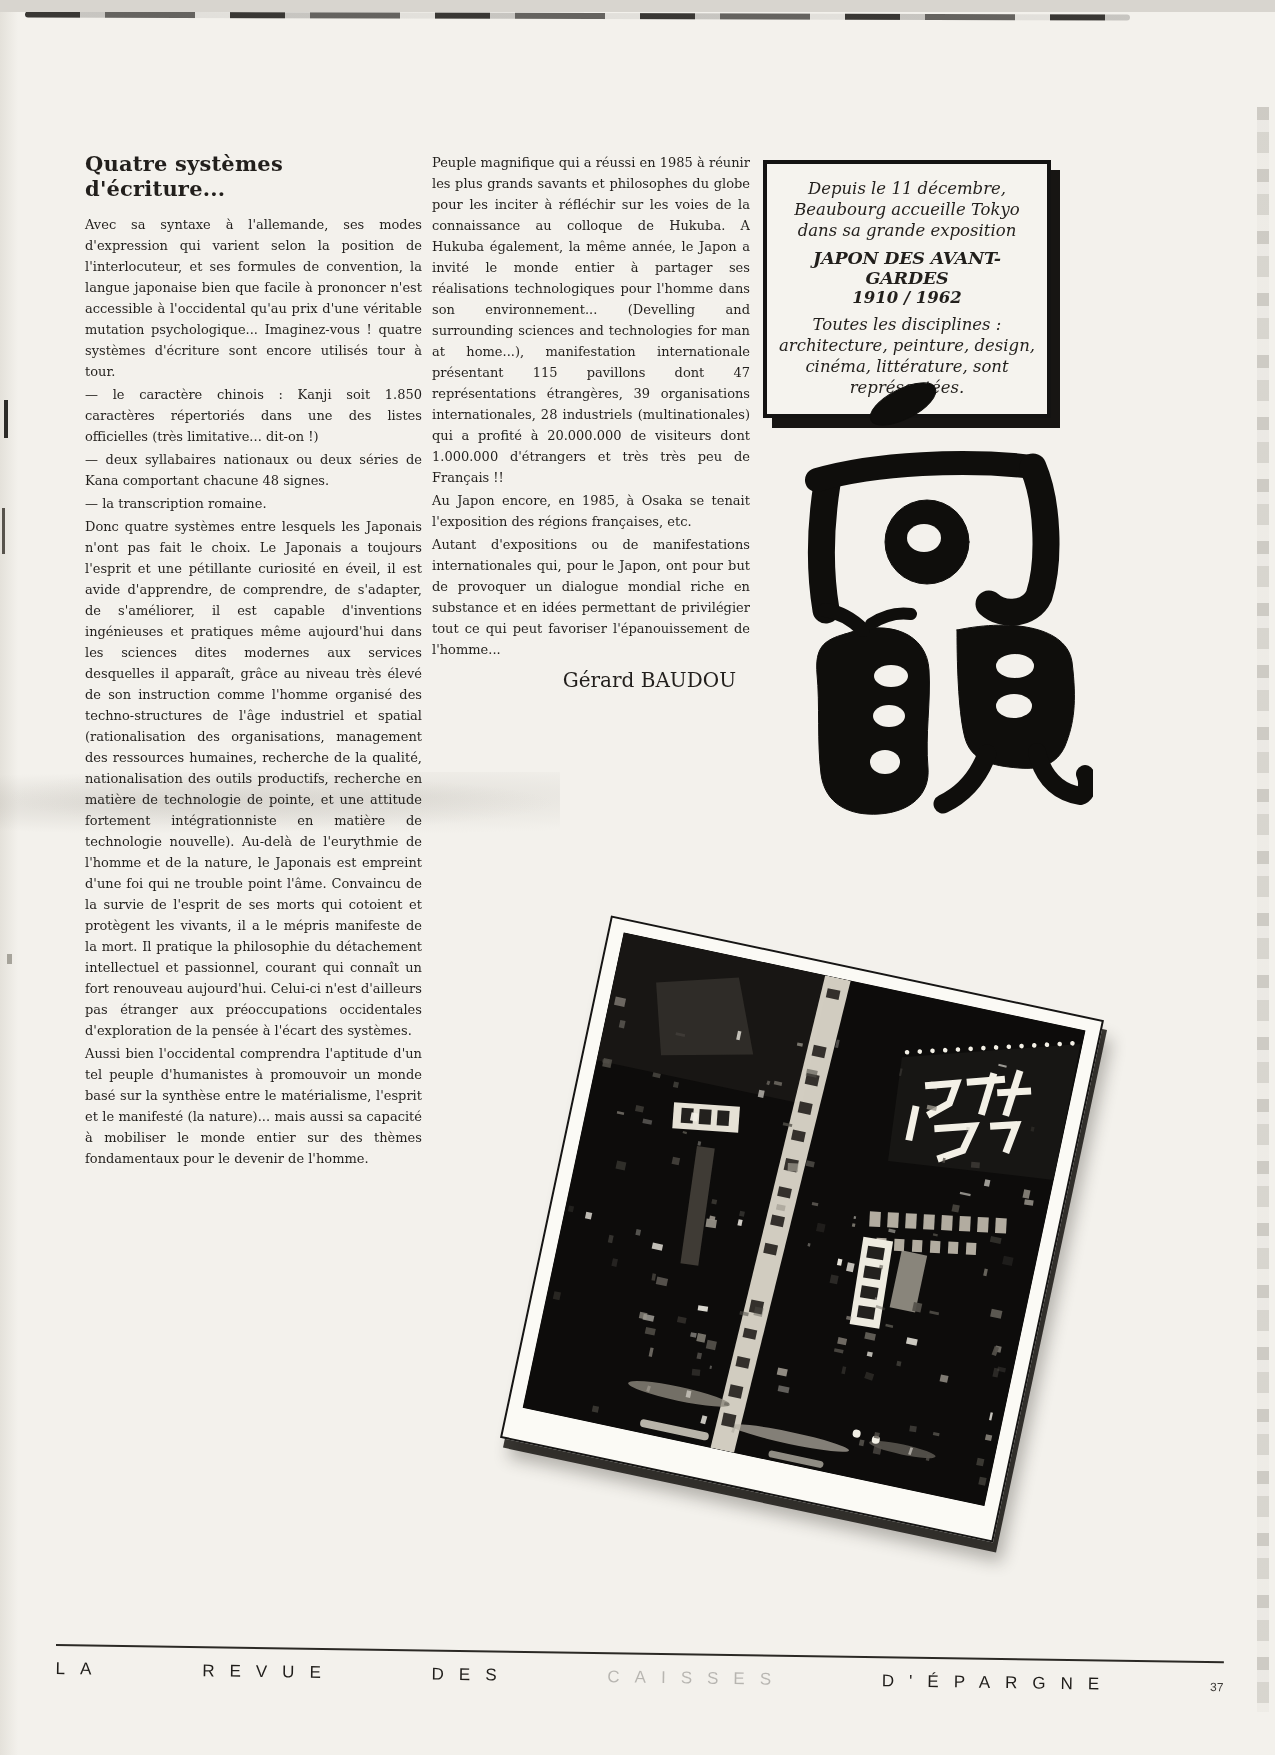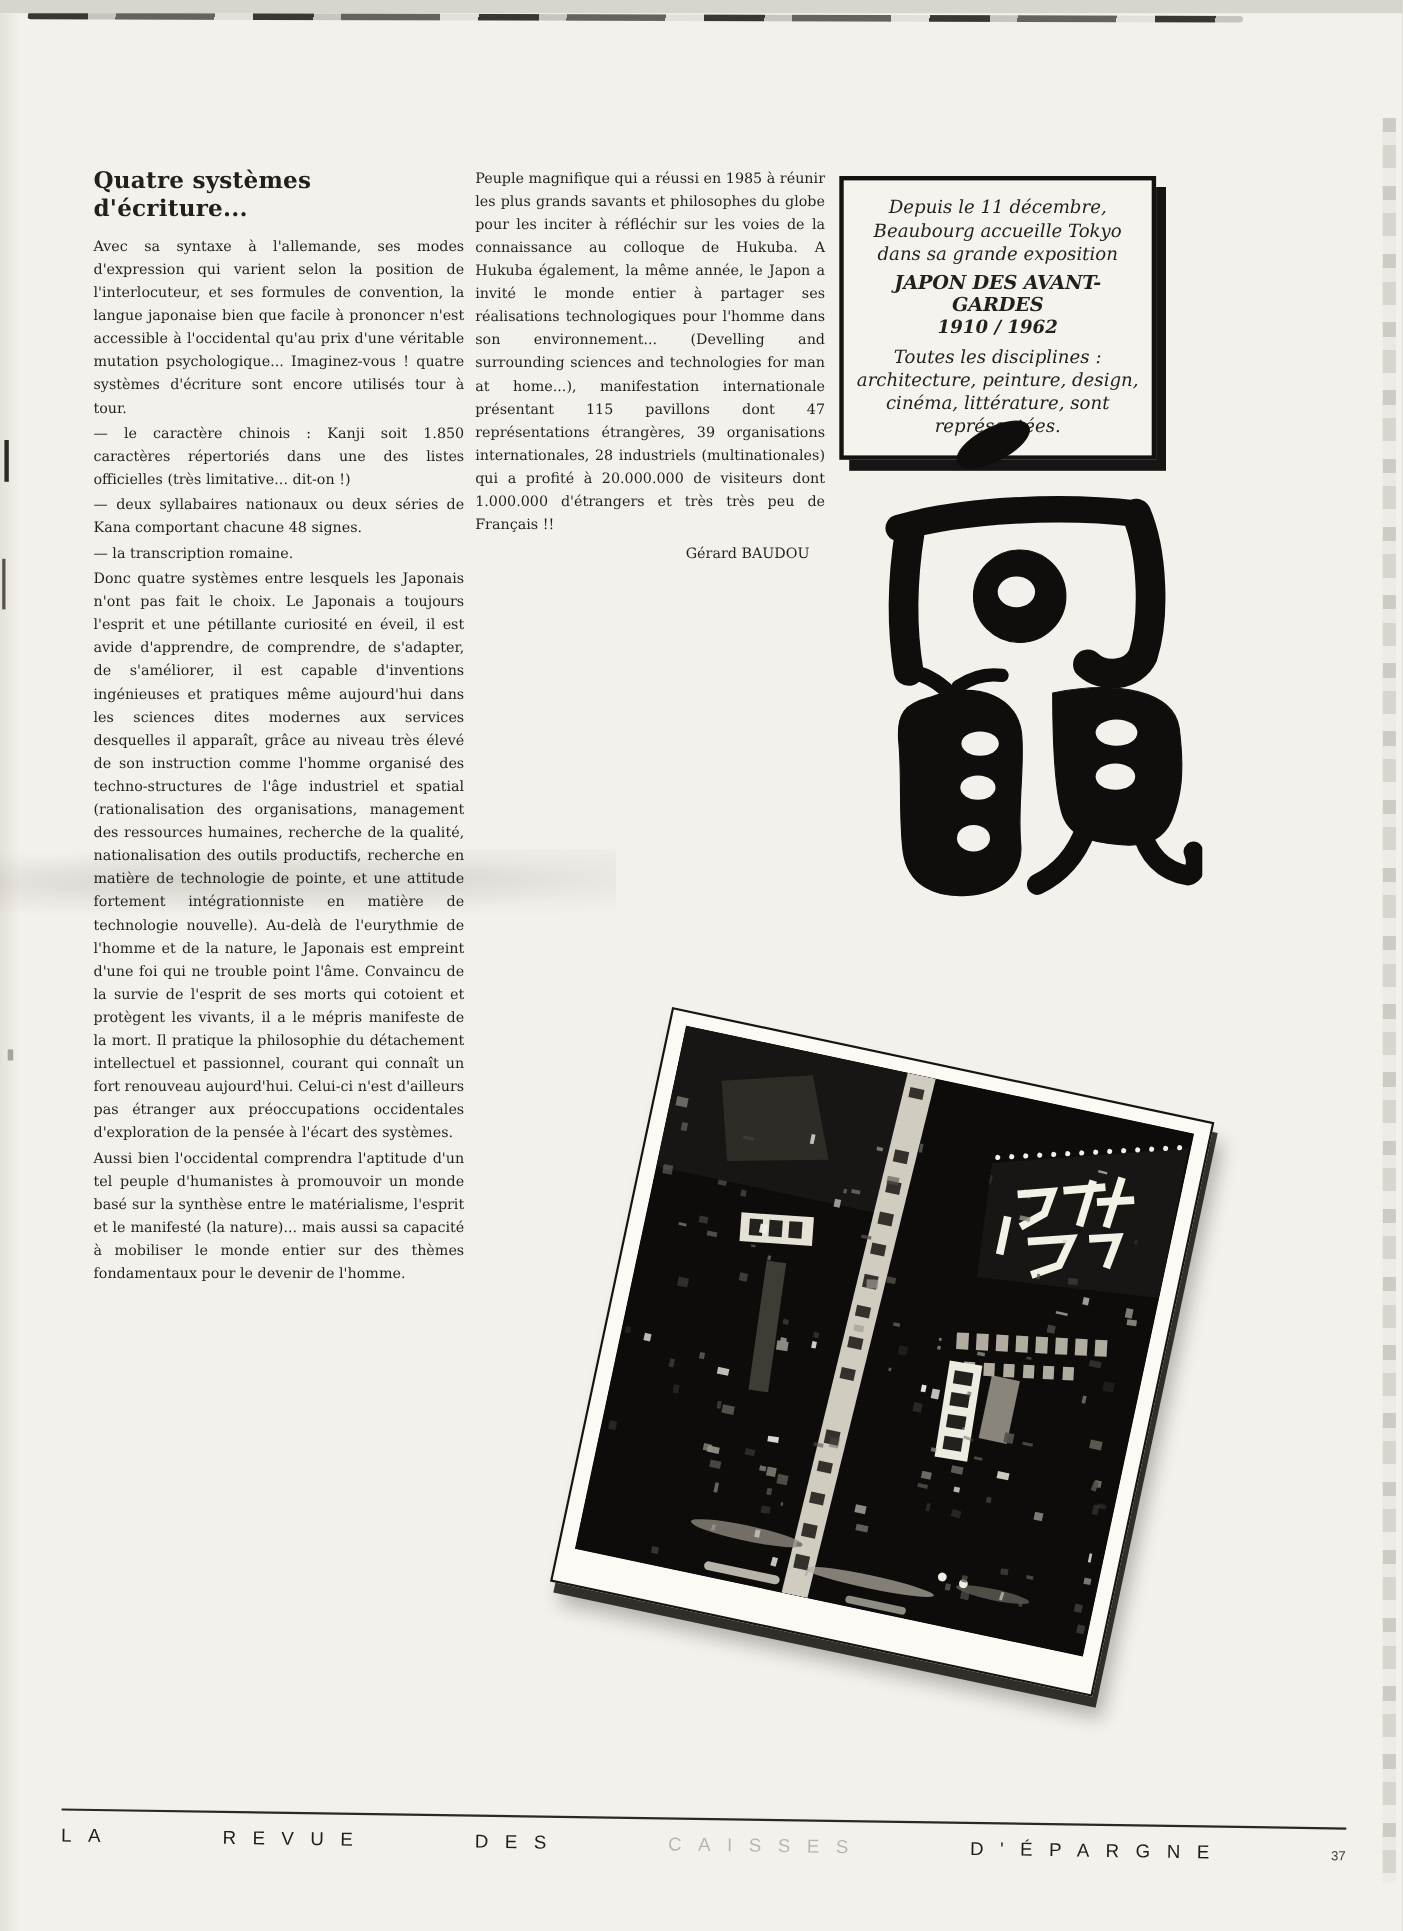--- a/index.html
+++ b/index.html
@@ -40,21 +40,21 @@
   
   .col{position:absolute;top:140px;text-align:justify;}
   .col1{left:85px;width:337px;}
   .col2{left:432px;width:318px;}
   h1.heading{
     font-size:21px;line-height:1.18;font-weight:bold;max-width:232px;
     margin:0 0 12px 0;letter-spacing:.2px;text-align:left;
   }
   p.body{font-size:13px;line-height:21px;margin:0 0 2px 0;}
   p.first{margin-top:0;}
-  .byline{font-size:13px;text-align:right;padding-right:14px;margin-top:8px;font-weight:normal;}
+  .byline{font-size:20px;text-align:right;padding-right:14px;margin-top:8px;font-weight:normal;}
 
   
   .expo-box{
     position:absolute;left:763px;top:148px;width:262px;
     border:4px solid #141312;background:#f5f3ee;
     box-shadow:9px 10px 0 #171513;
     padding:14px 9px 16px 9px;text-align:center;font-style:italic;
   }
   .expo-intro{font-size:16.5px;line-height:21px;}
   .expo-title{font-size:17.5px;font-weight:bold;margin-top:7px;letter-spacing:-.2px;}
@@ -106,20 +106,22 @@
     <p class="body first">Avec sa syntaxe à l'allemande, ses modes d'expression qui varient selon la position de l'interlocuteur, et ses formules de convention, la langue japonaise bien que facile à prononcer n'est accessible à l'occidental qu'au prix d'une véritable mutation psychologique... Imaginez-vous ! quatre systèmes d'écriture sont encore utilisés tour à tour.</p>
     <p class="body">— le caractère chinois : Kanji soit 1.850 caractères répertoriés dans une des listes officielles (très limitative... dit-on !)</p>
     <p class="body">— deux syllabaires nationaux ou deux séries de Kana comportant chacune 48 signes.</p>
     <p class="body">— la transcription romaine.</p>
     <p class="body">Donc quatre systèmes entre lesquels les Japonais n'ont pas fait le choix. Le Japonais a toujours l'esprit et une pétillante curiosité en éveil, il est avide d'apprendre, de comprendre, de s'adapter, de s'améliorer, il est capable d'inventions ingénieuses et pratiques même aujourd'hui dans les sciences dites modernes aux services desquelles il apparaît, grâce au niveau très élevé de son instruction comme l'homme organisé des techno-structures de l'âge industriel et spatial (rationalisation des organisations, management des ressources humaines, recherche de la qualité, nationalisation des outils productifs, recherche en matière de technologie de pointe, et une attitude fortement intégrationniste en matière de technologie nouvelle). Au-delà de l'eurythmie de l'homme et de la nature, le Japonais est empreint d'une foi qui ne trouble point l'âme. Convaincu de la survie de l'esprit de ses morts qui cotoient et protègent les vivants, il a le mépris manifeste de la mort. Il pratique la philosophie du détachement intellectuel et passionnel, courant qui connaît un fort renouveau aujourd'hui. Celui-ci n'est d'ailleurs pas étranger aux préoccupations occidentales d'exploration de la pensée à l'écart des systèmes.</p>
     <p class="body">Aussi bien l'occidental comprendra l'aptitude d'un tel peuple d'humanistes à promouvoir un monde basé sur la synthèse entre le matérialisme, l'esprit et le manifesté (la nature)... mais aussi sa capacité à mobiliser le monde entier sur des thèmes fondamentaux pour le devenir de l'homme.</p>
   </div>
 
   <div class="col col2">
     <p class="body first">Peuple magnifique qui a réussi en 1985 à réunir les plus grands savants et philosophes du globe pour les inciter à réfléchir sur les voies de la connaissance au colloque de Hukuba. A Hukuba également, la même année, le Japon a invité le monde entier à partager ses réalisations technologiques pour l'homme dans son environnement... (Develling and surrounding sciences and technologies for man at home...), manifestation internationale présentant 115 pavillons dont 47 représentations étrangères, 39 organisations internationales, 28 industriels (multinationales) qui a profité à 20.000.000 de visiteurs dont 1.000.000 d'étrangers et très très peu de Français !!</p>
+    <p class="body">Au Japon encore, en 1985, à Osaka se tenait l'exposition des régions françaises, etc.</p>
+    <p class="body">Autant d'expositions ou de manifestations internationales qui, pour le Japon, ont pour but de provoquer un dialogue mondial riche en substance et en idées permettant de privilégier tout ce qui peut favoriser l'épanouissement de l'homme...</p>
     <div class="byline">Gérard BAUDOU</div>
   </div>
 
   <div class="expo-box">
     <div class="expo-intro">Depuis le 11 décembre, Beaubourg accueille Tokyo dans sa grande exposition</div>
     <div class="expo-title">JAPON DES AVANT-GARDES</div>
     <div class="expo-years">1910 / 1962</div>
     <div class="expo-details">Toutes les disciplines : architecture, peinture, design, cinéma, littérature, sont représentées.</div>
   </div>
 

